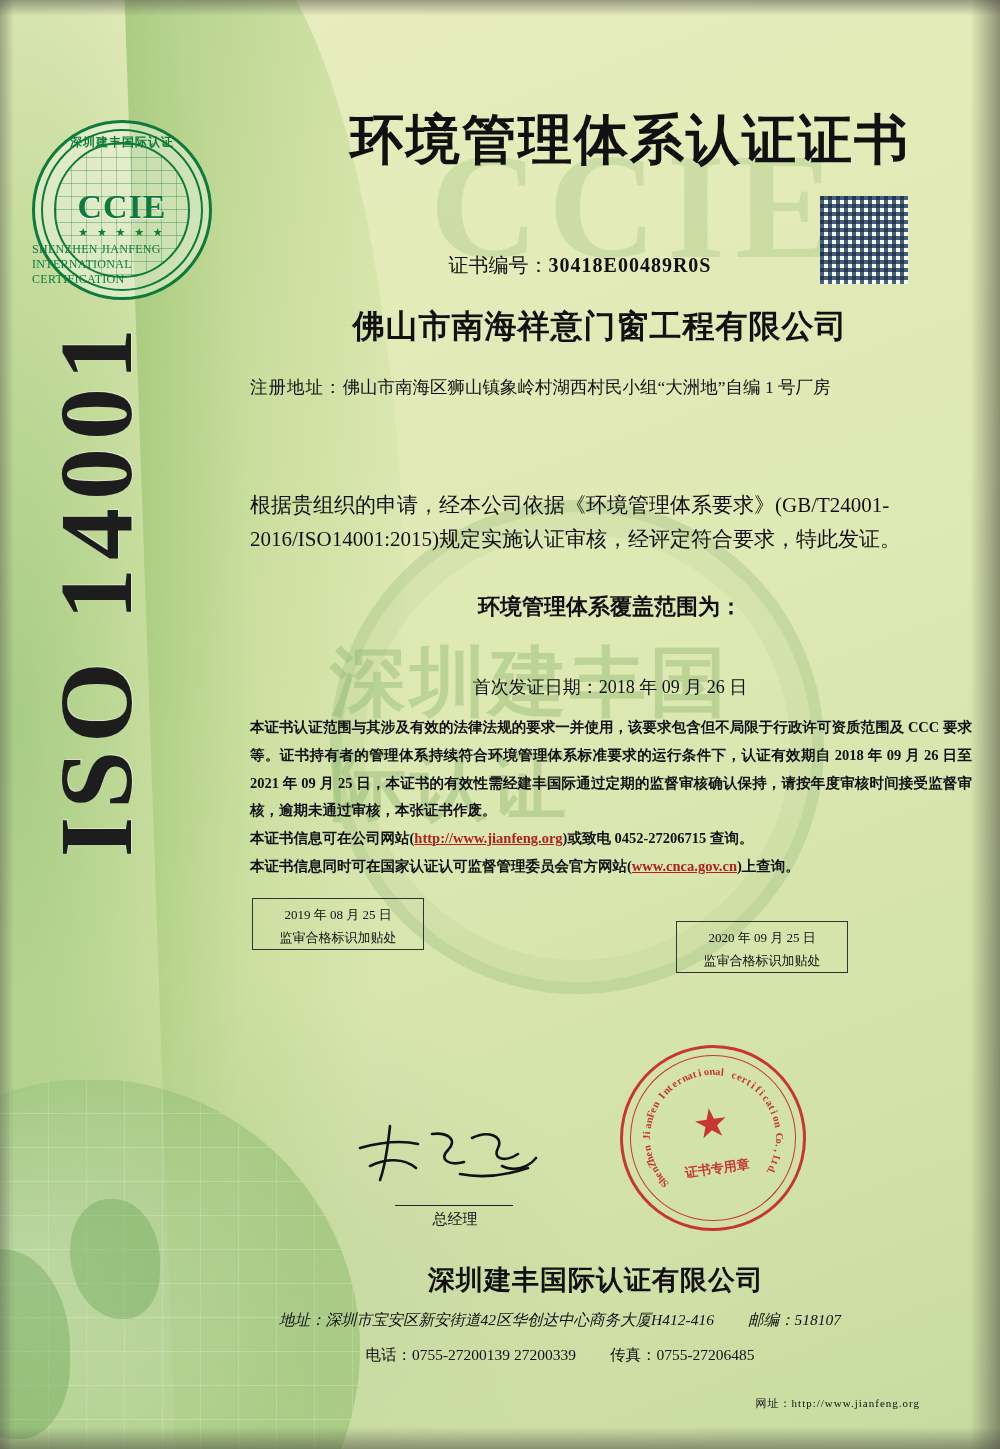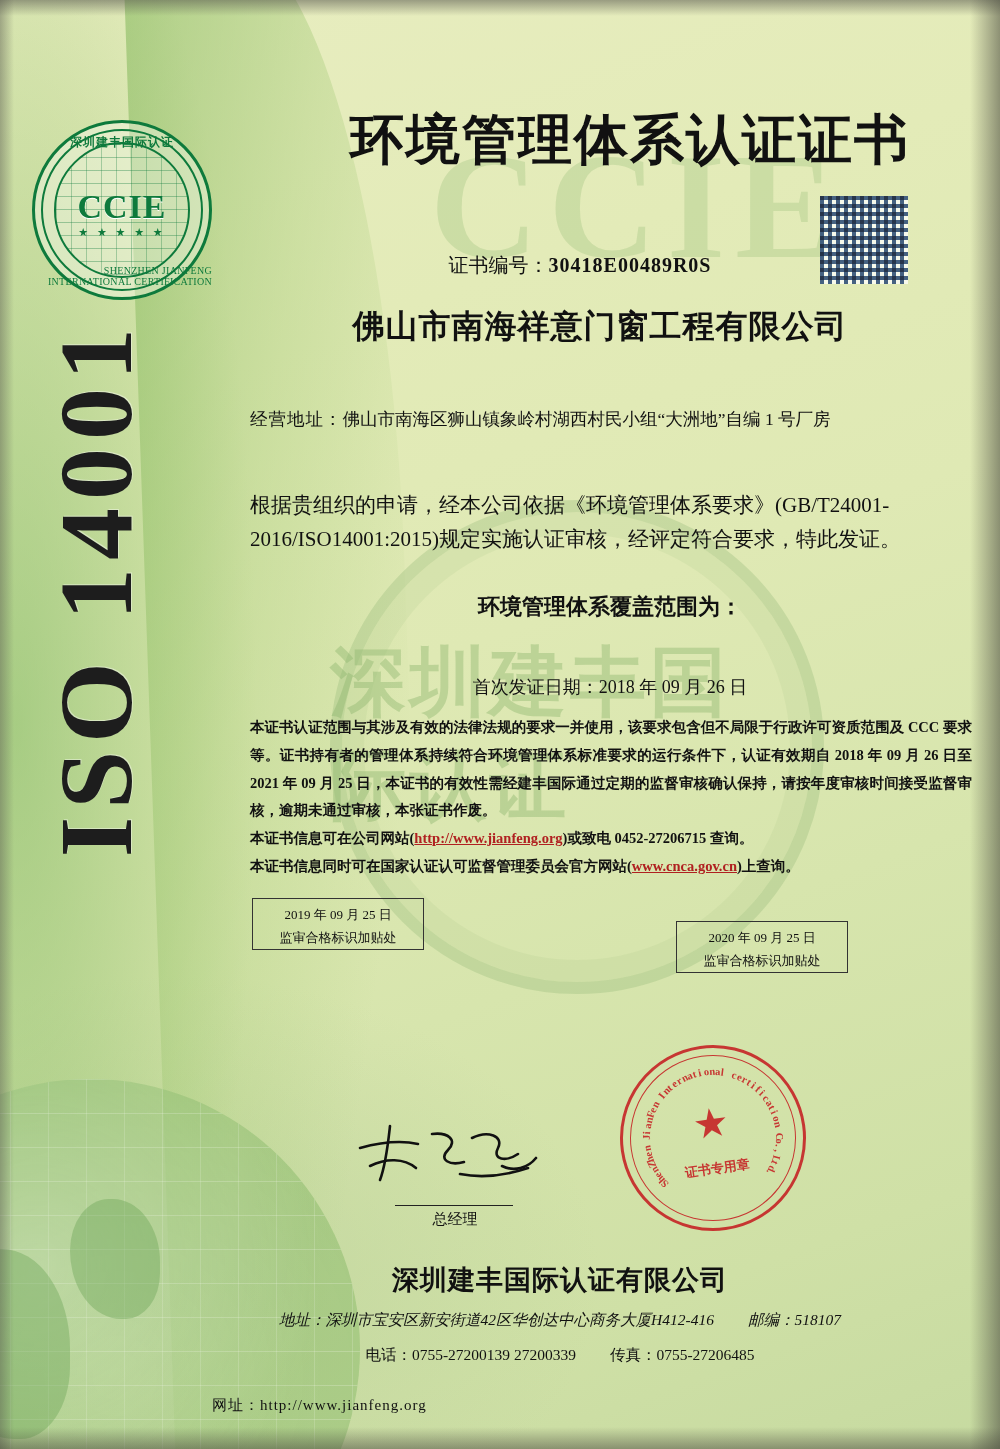--- a/index.html
+++ b/index.html
@@ -120,22 +120,22 @@
   }
   .ccie .topzh{
     position:absolute; left:0; right:0; top:14px; text-align:center;
     font-size:12px; color:#0e7a3c; font-weight:bold; letter-spacing:1px;
   }
   .ccie .stars{
     position:absolute; left:0; right:0; top:106px; text-align:center;
     font-size:11px; color:#0e7a3c; letter-spacing:3px;
   }
   .ccie .botzh{
-    position:absolute; left:0; right:0; bottom:13px; text-align:right;
-    font-size:10px; color:#0e7a3c; letter-spacing:0.3px;
+    position:absolute; left:0; right:8px; bottom:13px; text-align:left;
+    font-size:12px; color:#0e7a3c; letter-spacing:0.3px;
   }
 
   
   .qr{
     position:absolute; right:92px; top:196px; width:88px; height:88px;
     background:
       repeating-linear-gradient(to right, #2a4a78 0 4px, transparent 4px 8px),
       repeating-linear-gradient(to bottom, #2a4a78 0 4px, rgba(255,255,255,0.85) 4px 8px);
     background-blend-mode: multiply;
     opacity:0.85;
@@ -233,28 +233,28 @@
   .seal .en{
     position:absolute; inset:0; font-size:10.5px; font-weight:bold;
   }
   .seal .en span{
     position:absolute; left:50%; top:50%;
     transform-origin: 0 0;
   }
 
   .footer-company{
     position:absolute; left:200px; top:1262px; width:720px; text-align:center;
-    font-size:27px; font-weight:bold; color:#111; letter-spacing:1px;
+    font-size:27px; font-weight:bold; color:#111; letter-spacing:1px;padding-left:36px;
   }
   .footer-line{
     position:absolute; left:200px; width:720px; text-align:center; font-size:15.5px; color:#111;
   }
   .footer-url{
-    position:absolute; left:200px; top:1396px; width:720px; text-align:left;
-    font-size:15px; color:#111; letter-spacing:1px; font-family:"Liberation Serif", serif;padding-left:12px;
+    position:absolute; left:200px; top:1396px; width:720px; text-align:right;
+    font-size:11px; color:#111; letter-spacing:1px; font-family:"Liberation Serif", serif;
   }
   .gap { display:inline-block; width:34px; }
 </style>
 </head>
 <body>
 
 <div id="cert">
 
   <div class="swash"></div>
   <div class="swash2"></div>
@@ -284,22 +284,22 @@
   <div class="qr"></div>
 
   <div class="title">环境管理体系认证证书</div>
 
   <div class="certno">
     <span>证书编号：</span><b>30418E00489R0S</b>
   </div>
 
   <div class="company">佛山市南海祥意门窗工程有限公司</div>
 
-  <div class="addr-line" style="top:407px;">
-    <span class="lbl">经营地址：</span><span>佛山市南海区狮山镇象岭村湖西村民小组“大洲地”自编 1 号厂房</span>
+  <div class="addr-line" style="top:375px;">
+    <span class="lbl">注册地址：</span><span>佛山市南海区狮山镇象岭村湖西村民小组“大洲地”自编 1 号厂房</span>
   </div>
 
 
   <div class="para">根据贵组织的申请，经本公司依据《环境管理体系要求》(GB/T24001-2016/ISO14001:2015)规定实施认证审核，经评定符合要求，特此发证。</div>
 
   <div class="scope-title">环境管理体系覆盖范围为：</div>
   <div class="firstissue">
     <span>首次发证日期：</span><span>2018 年 09 月 26 日</span>
   </div>
 
@@ -307,21 +307,21 @@
     <div>本证书认证范围与其涉及有效的法律法规的要求一并使用，该要求包含但不局限于行政许可资质范围及 CCC 要求等。证书持有者的管理体系持续符合环境管理体系标准要求的运行条件下，认证有效期自 2018 年 09 月 26 日至 2021 年 09 月 25 日，本证书的有效性需经建丰国际通过定期的监督审核确认保持，请按年度审核时间接受监督审核，逾期未通过审核，本张证书作废。</div>
     <div>
       <span>本证书信息可在公司网站(</span><a href="#">http://www.jianfeng.org</a><span>)或致电 0452-27206715 查询。</span>
     </div>
     <div>
       <span>本证书信息同时可在国家认证认可监督管理委员会官方网站(</span><a href="#">www.cnca.gov.cn</a><span>)上查询。</span>
     </div>
   </div>
 
   <div class="stamp-box" id="stamp-box-1">
-    <div>2019 年 09 月 25 日</div>
+    <div>2019 年 08 月 25 日</div>
     <div>监审合格标识加贴处</div>
   </div>
   <div class="stamp-box" id="stamp-box-2">
     <div>2020 年 09 月 25 日</div>
     <div>监审合格标识加贴处</div>
   </div>
 
   <svg class="signature" viewBox="0 0 200 70">
     <g fill="none" stroke="#111" stroke-width="2.6" stroke-linecap="round">
       <path d="M8 30 C30 24, 48 22, 66 26"></path>

